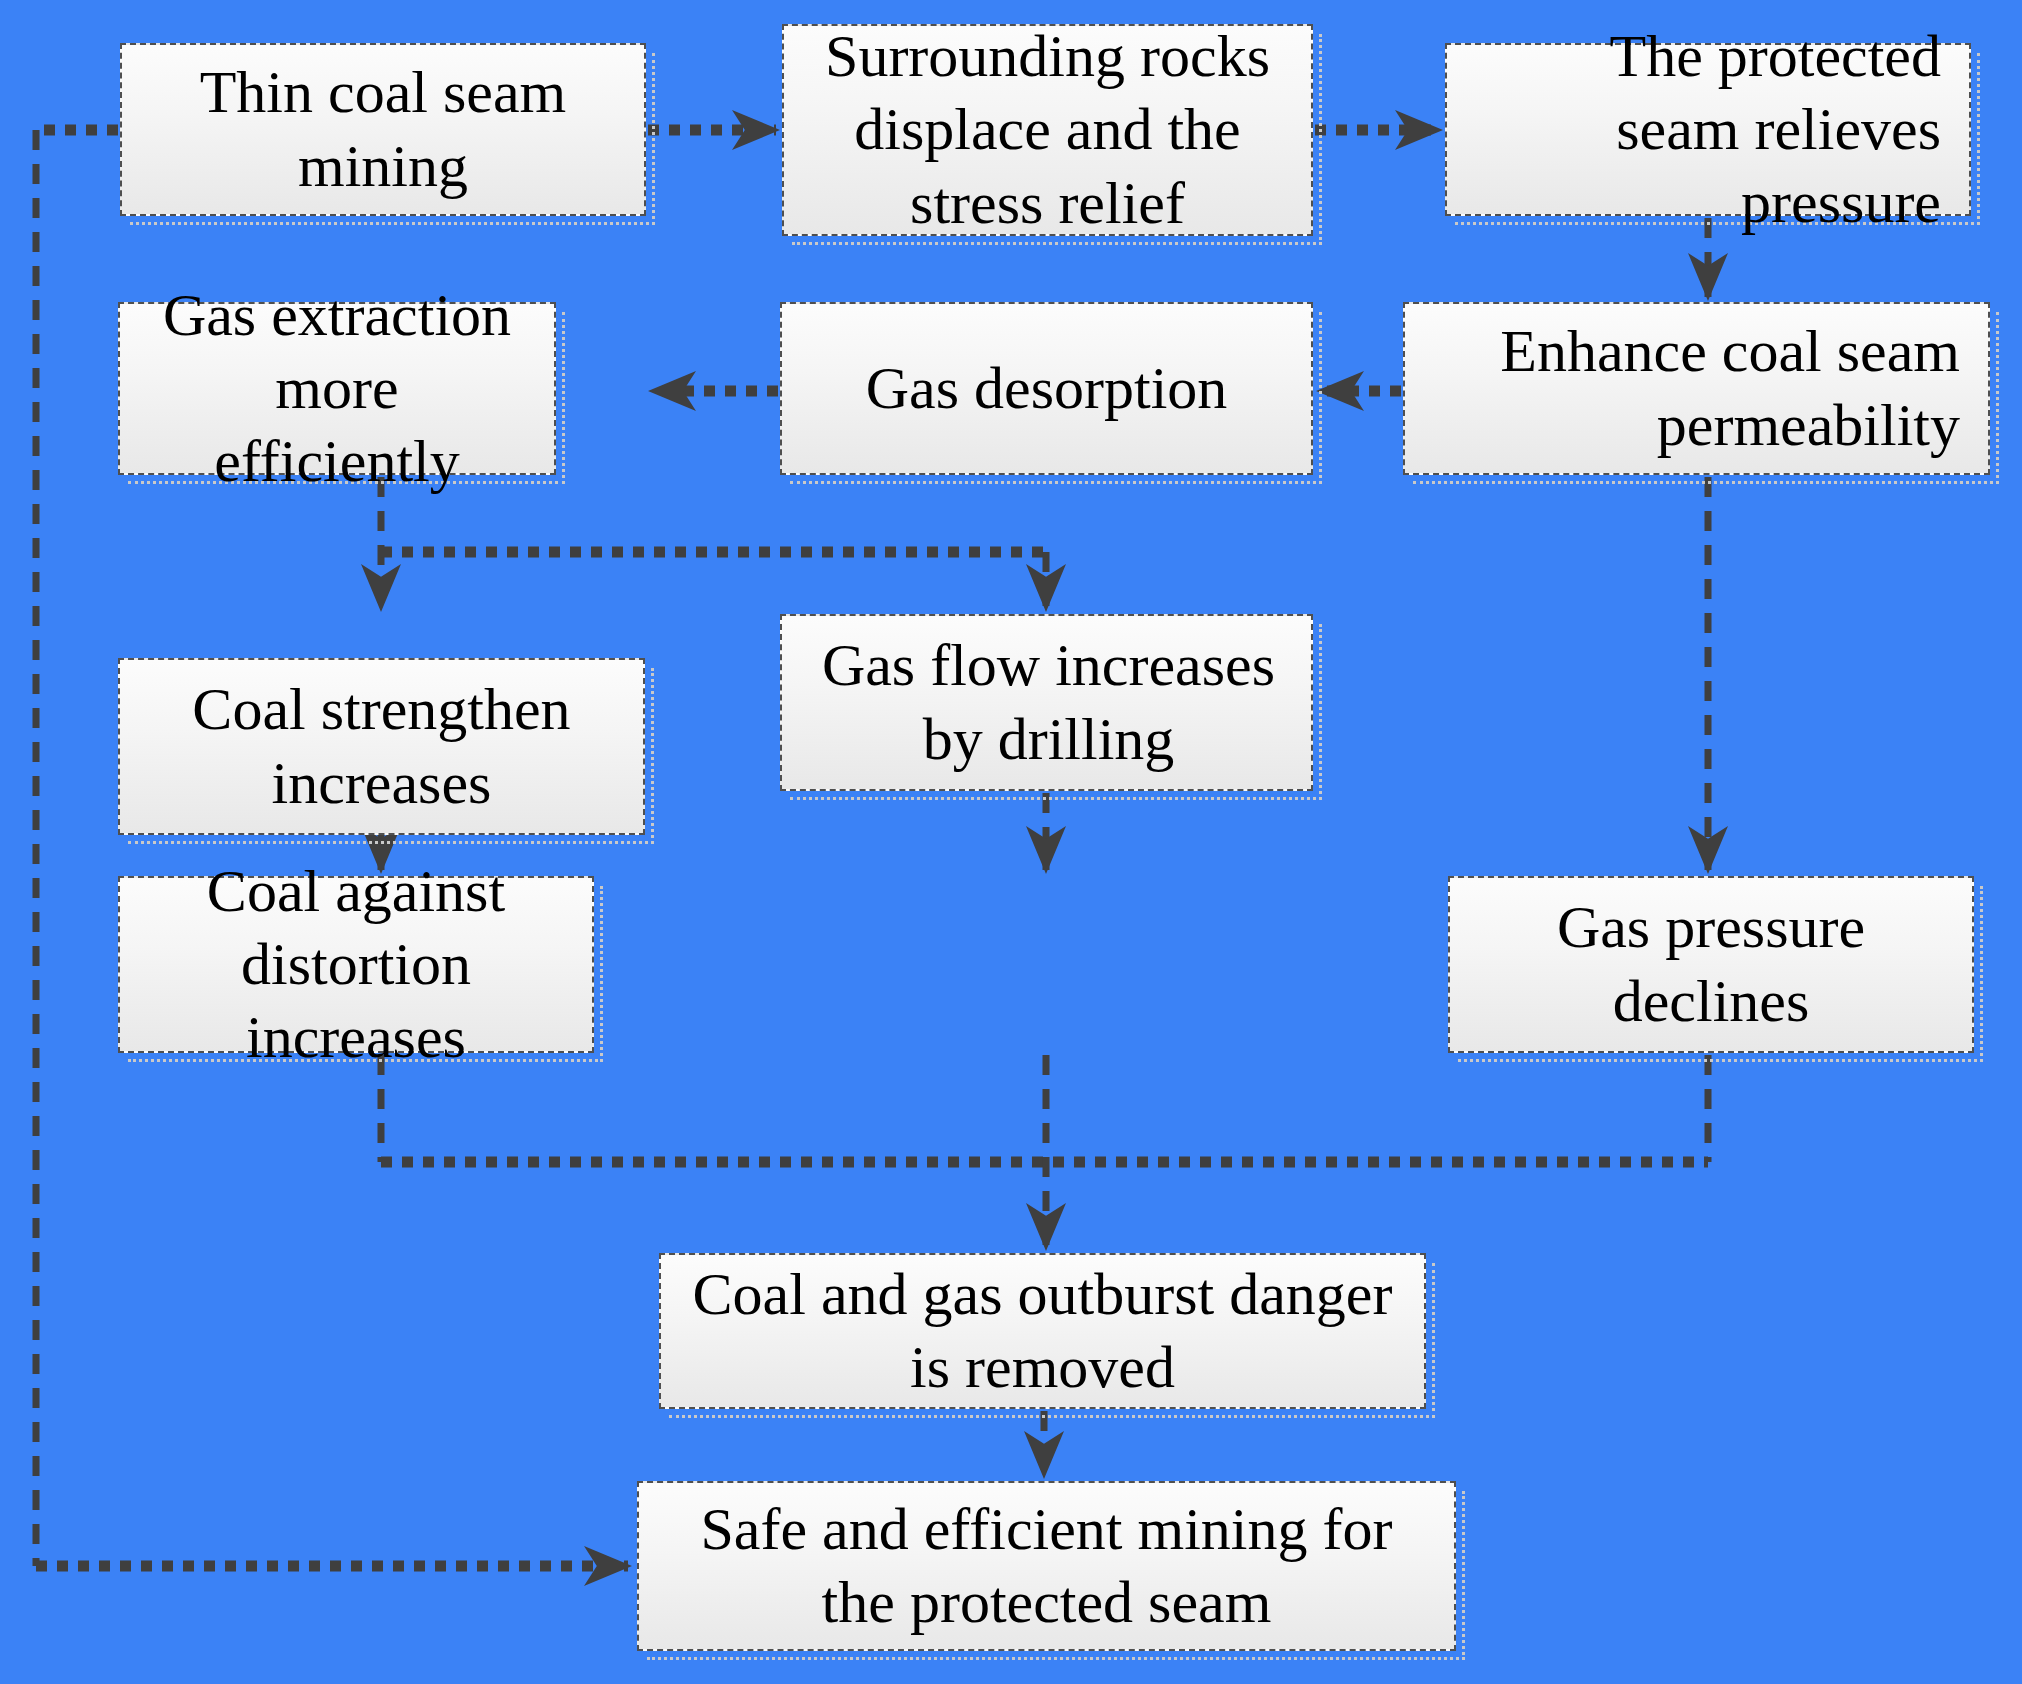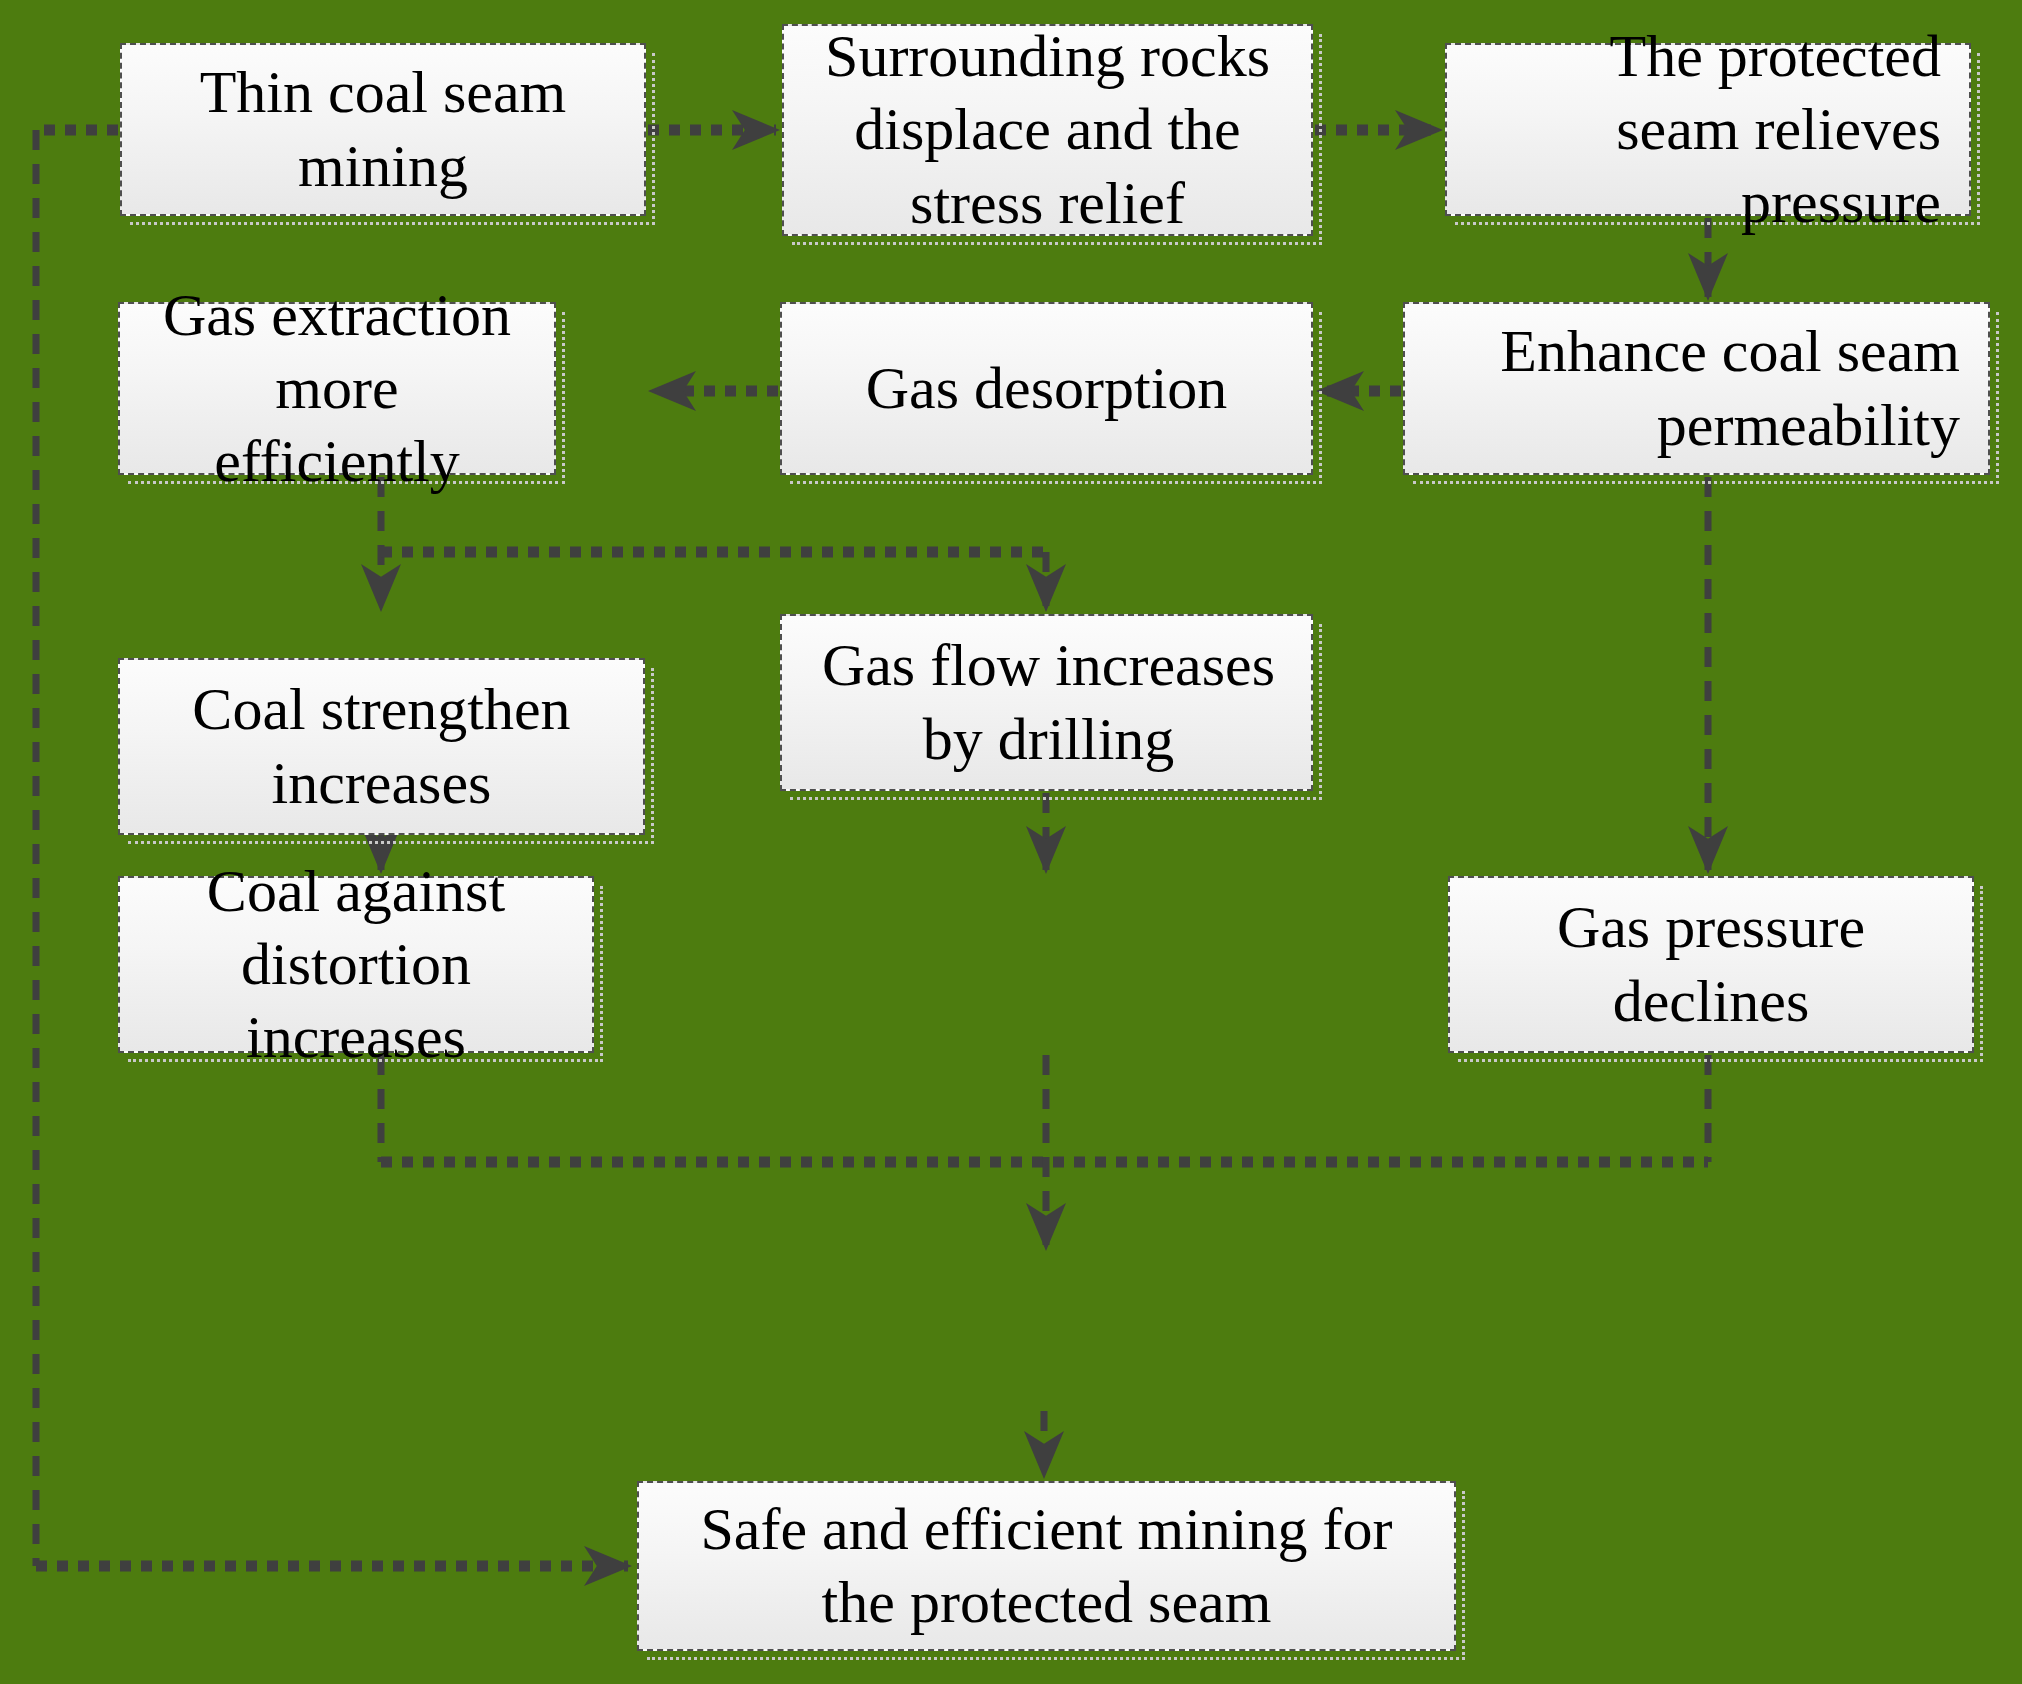--- a/index.html
+++ b/index.html
@@ -1,19 +1,19 @@
 <!DOCTYPE html>
 <html><head>
 <meta charset="utf-8">
 <style>
   html,body{margin:0;padding:0;background:#ffffff;}
   .canvas{
     position:relative;
     width:2022px;height:1684px;
-    background:#4d7c0f;
+    background:#3b82f6;
     font-family:"Liberation Serif","DejaVu Serif",serif;
     overflow:hidden;
   }
   svg.wires{position:absolute;left:0;top:0;z-index:1;}
   .box{
     position:absolute;
     z-index:2;
     box-sizing:border-box;
     border:2px dashed #4f4f4f;
     background:linear-gradient(180deg,#fcfcfc 0%,#f5f5f5 40%,#e8e8e8 100%);
@@ -113,18 +113,21 @@
     <span>Gas flow increases by drilling</span>
   </div>
 
   <div class="box" style="left:118px;top:876px;width:476px;height:177px;">
     <span>Coal against distortion increases</span>
   </div>
   <div class="box" style="left:1448px;top:876px;width:526px;height:177px;">
     <span>Gas pressure declines</span>
   </div>
 
+  <div class="box" style="left:659px;top:1253px;width:767px;height:156px;padding:4px 20px;">
+    <span>Coal and gas outburst danger is removed</span>
+  </div>
 
   <div class="box" style="left:637px;top:1481px;width:819px;height:170px;padding:4px 20px;">
     <span>Safe and efficient mining for the protected seam</span>
   </div>
 
 </div>
 
 </body></html>

